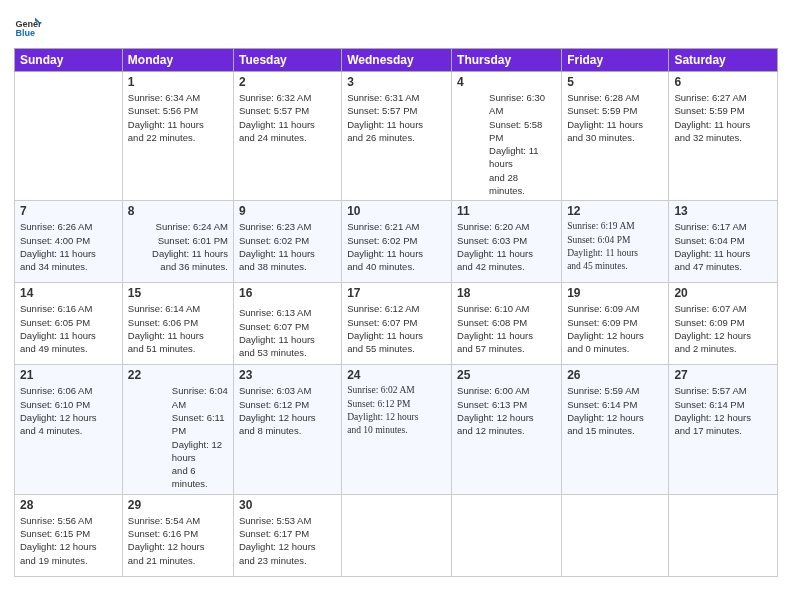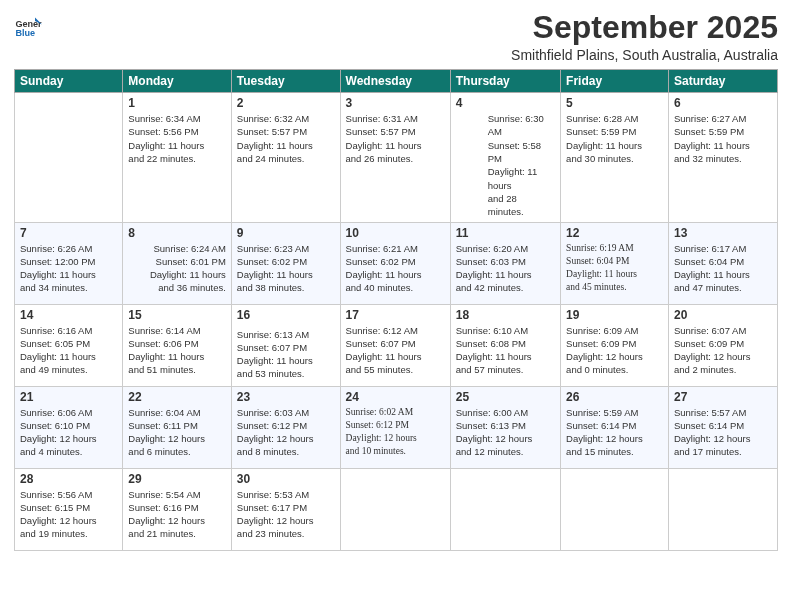--- a/index.html
+++ b/index.html
@@ -77,38 +77,34 @@
     .day-info {
       font-size: 9.5px;
       color: #333;
       line-height: 1.4;
     }
     .empty-cell {
       background: #f9f9f9;
     }
     tr:nth-child(even) td { background: #f5f8ff; }
     tr:nth-child(odd) td { background: #ffffff; }
-    .calendar thead tr th { background: #0f766e; }
+    .calendar thead tr th { background: #6d28d9; }
   </style>
 </head>
 <body>
 
 <div class="page">
   <div class="header">
     <div class="logo">
       <svg class="logo-icon" viewBox="0 0 40 40">
         <text x="2" y="18" font-size="13" font-weight="bold" fill="#333">General</text>
         <text x="2" y="32" font-size="13" font-weight="bold" fill="#1a6bb5">Blue</text>
         <polygon points="30,5 40,15 30,10" fill="#1a6bb5"></polygon>
         <polygon points="32,8 42,18 36,12" fill="#5599dd" opacity="0.6"></polygon>
       </svg>
-    </div>
-    <div class="title-block">
-      <div class="month-title">September 2025</div>
-      <div class="location">Smithfield Plains, South Australia, Australia</div>
     </div>
   </div>
 
   <table class="calendar">
     <thead>
       <tr>
         <th>Sunday</th>
         <th>Monday</th>
         <th>Tuesday</th>
         <th>Wednesday</th>
@@ -160,21 +156,21 @@
             <div class="day-info" style="white-space: pre-line;">Sunrise: 6:27 AM
 Sunset: 5:59 PM
 Daylight: 11 hours
 and 32 minutes.</div>
           </td>
         </tr>
         <tr>
           <td>
             <span class="day-num">7</span>
             <div class="day-info" style="white-space: pre-line;">Sunrise: 6:26 AM
-Sunset: 12:00 PM
+Sunset: 4:00 PM
 Daylight: 11 hours
 and 34 minutes.</div>
           </td>
           <td>
             <span class="day-num">8</span>
             <div class="day-info" style="white-space: pre-line; text-align: right;">Sunrise: 6:24 AM
 Sunset: 6:01 PM
 Daylight: 11 hours
 and 36 minutes.</div>
           </td>
@@ -268,21 +264,21 @@
         <tr>
           <td>
             <span class="day-num">21</span>
             <div class="day-info" style="white-space: pre-line;">Sunrise: 6:06 AM
 Sunset: 6:10 PM
 Daylight: 12 hours
 and 4 minutes.</div>
           </td>
           <td>
             <span class="day-num">22</span>
-            <div class="day-info" style="white-space: pre-line;">Sunrise: 6:04 AM
+            <div class="day-info" style="white-space: pre-line; margin-left: 44px;">Sunrise: 6:04 AM
 Sunset: 6:11 PM
 Daylight: 12 hours
 and 6 minutes.</div>
           </td>
           <td>
             <span class="day-num">23</span>
             <div class="day-info" style="white-space: pre-line;">Sunrise: 6:03 AM
 Sunset: 6:12 PM
 Daylight: 12 hours
 and 8 minutes.</div>

